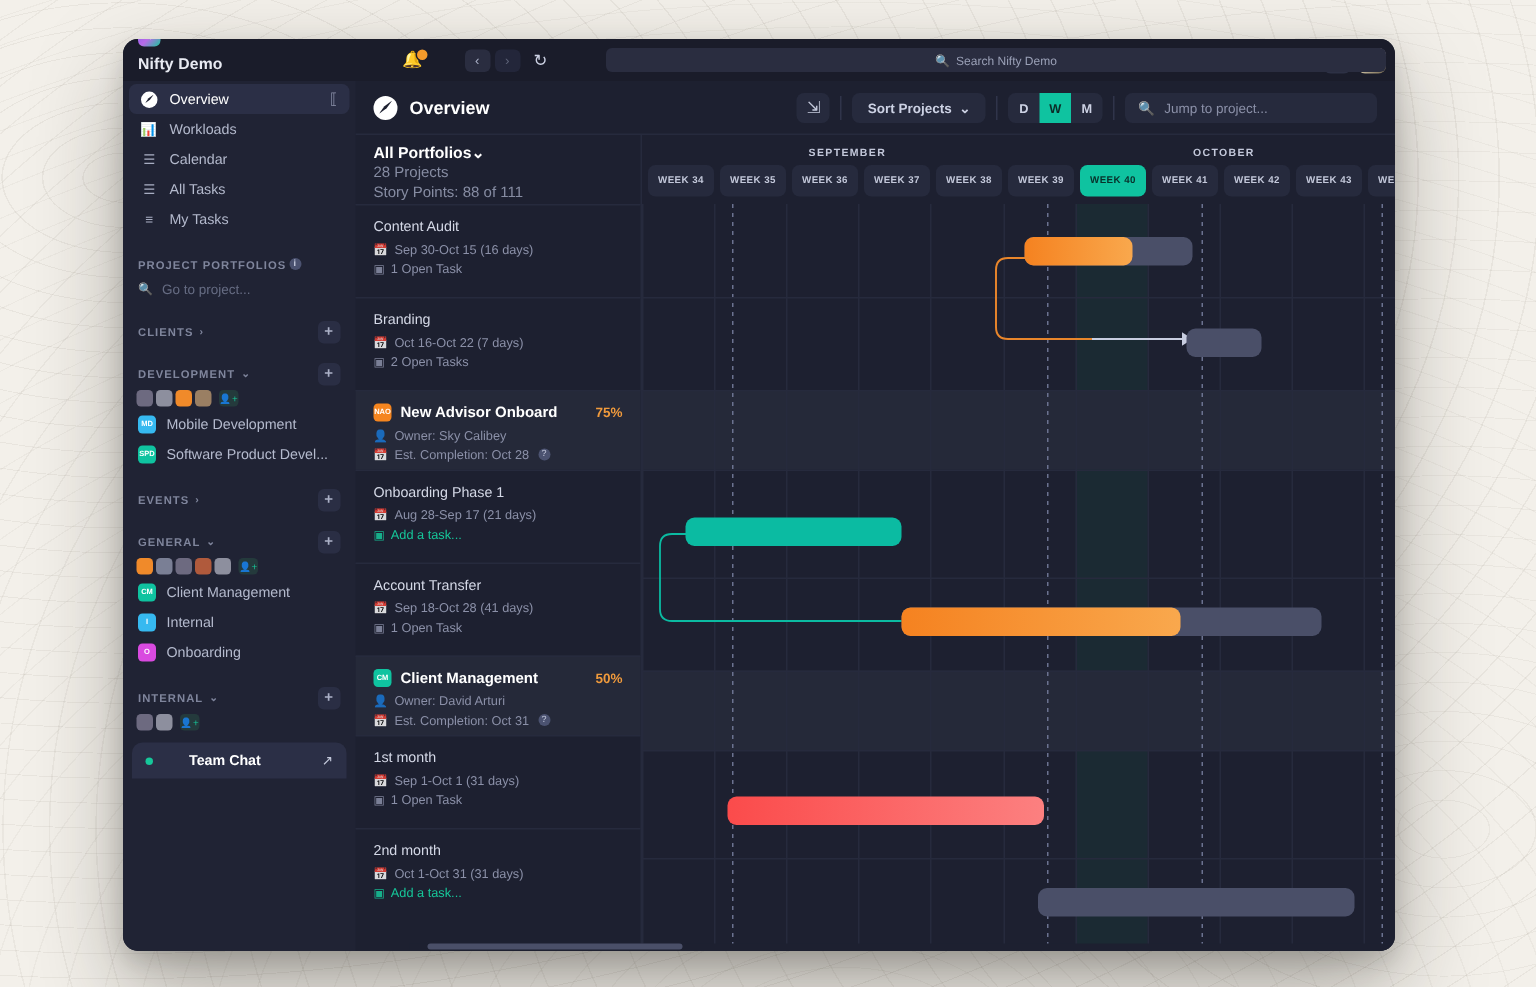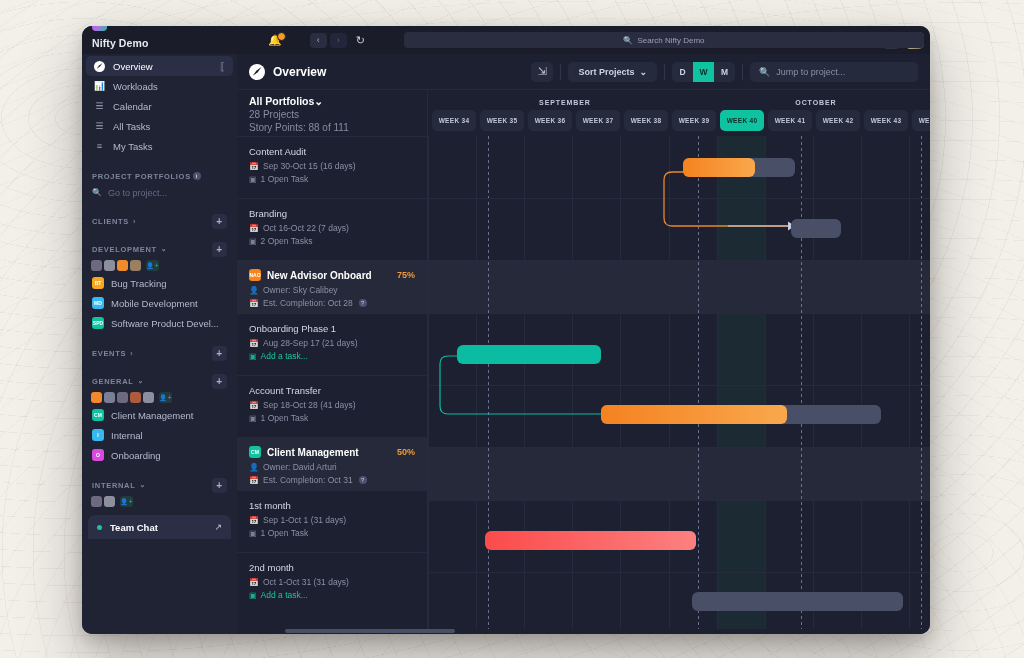--- a/index.html
+++ b/index.html
@@ -158,21 +158,21 @@
     position: relative;
   }
   .teamtalk-ic::after{
     content:""; position:absolute; left:2px; top:3px; width:8px; height:6px;
     background: rgba(255,255,255,.9);
     clip-path: polygon(0 55%, 32% 18%, 60% 62%, 100% 22%, 100% 48%, 58% 92%, 30% 48%, 0 82%);
   }
   .teamchat {
     margin: 6px 6px 0; height: 24px; border-radius: 7px 7px 0 0;
     background: #2b2f46; display: flex; align-items: center;
-    padding: 0 9px; gap: 8px;
+    padding: 0 9px; gap: 24px;
   }
   .teamchat .dot { width: 5px; height: 5px; border-radius: 50%; background: #16c79a; }
   .teamchat .label { color: #ffffff; font-size: 9.5px; font-weight: bold; }
   .teamchat .expand { margin-left: auto; color: #c3c8da; font-size: 9px; }
 
   
   .main { flex: 1; background: #1d2030; display: flex; flex-direction: column; min-width: 0; }
   .main-head {
     height: 36px; flex: 0 0 36px;
     display: flex; align-items: center; padding: 0 12px;
@@ -346,24 +346,20 @@
         <span class="plusbtn">+</span>
       </div>
       <div class="avatar-row">
         <span class="av" style="background:#6d6a80"></span>
         <span class="av" style="background:#8d8f9e"></span>
         <span class="av" style="background:#f08a2a"></span>
         <span class="av" style="background:#9a7f63"></span>
         <span class="av-add">👤+</span>
       </div>
       <div class="proj-item">
-        <span class="proj-ic" style="background:#f5a623">BT</span>
-        <span>Bug Tracking</span>
-      </div>
-      <div class="proj-item">
         <span class="proj-ic" style="background:#36b9f0">MD</span>
         <span>Mobile Development</span>
       </div>
       <div class="proj-item">
         <span class="proj-ic" style="background:#0fc3a0">SPD</span>
         <span>Software Product Devel...</span>
       </div>
 
       <div class="section-head">
         <span>EVENTS</span>

